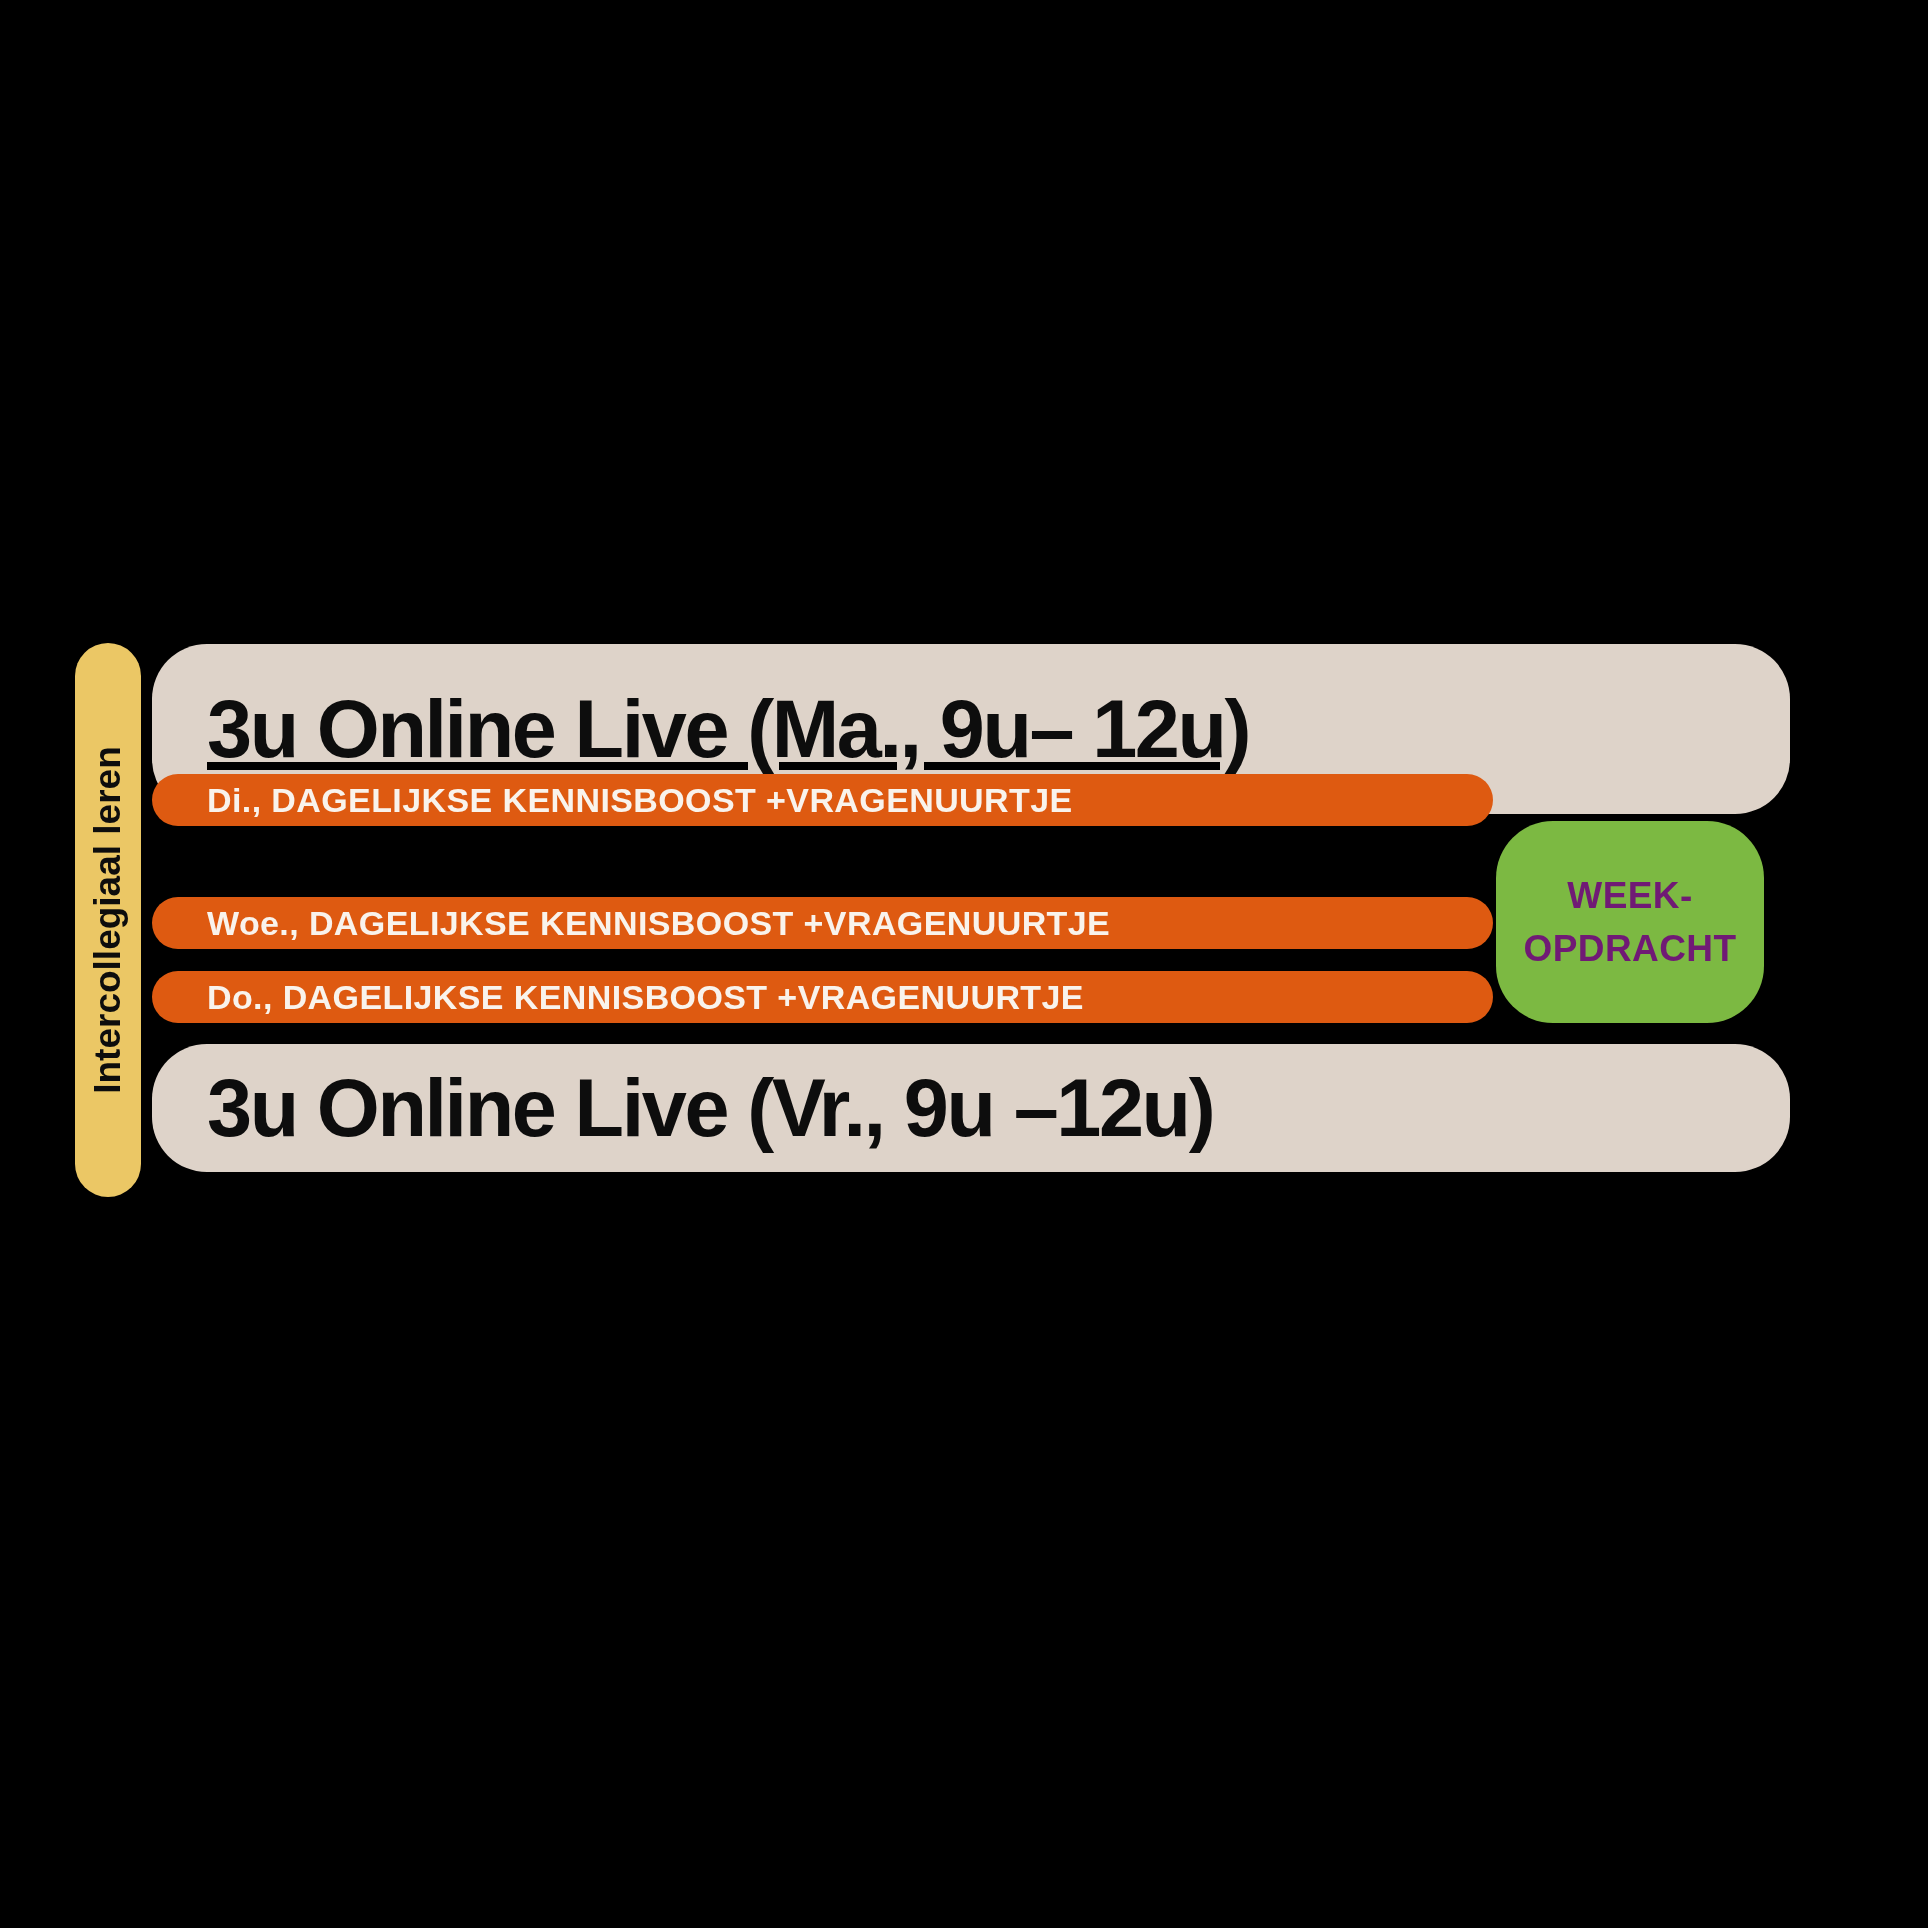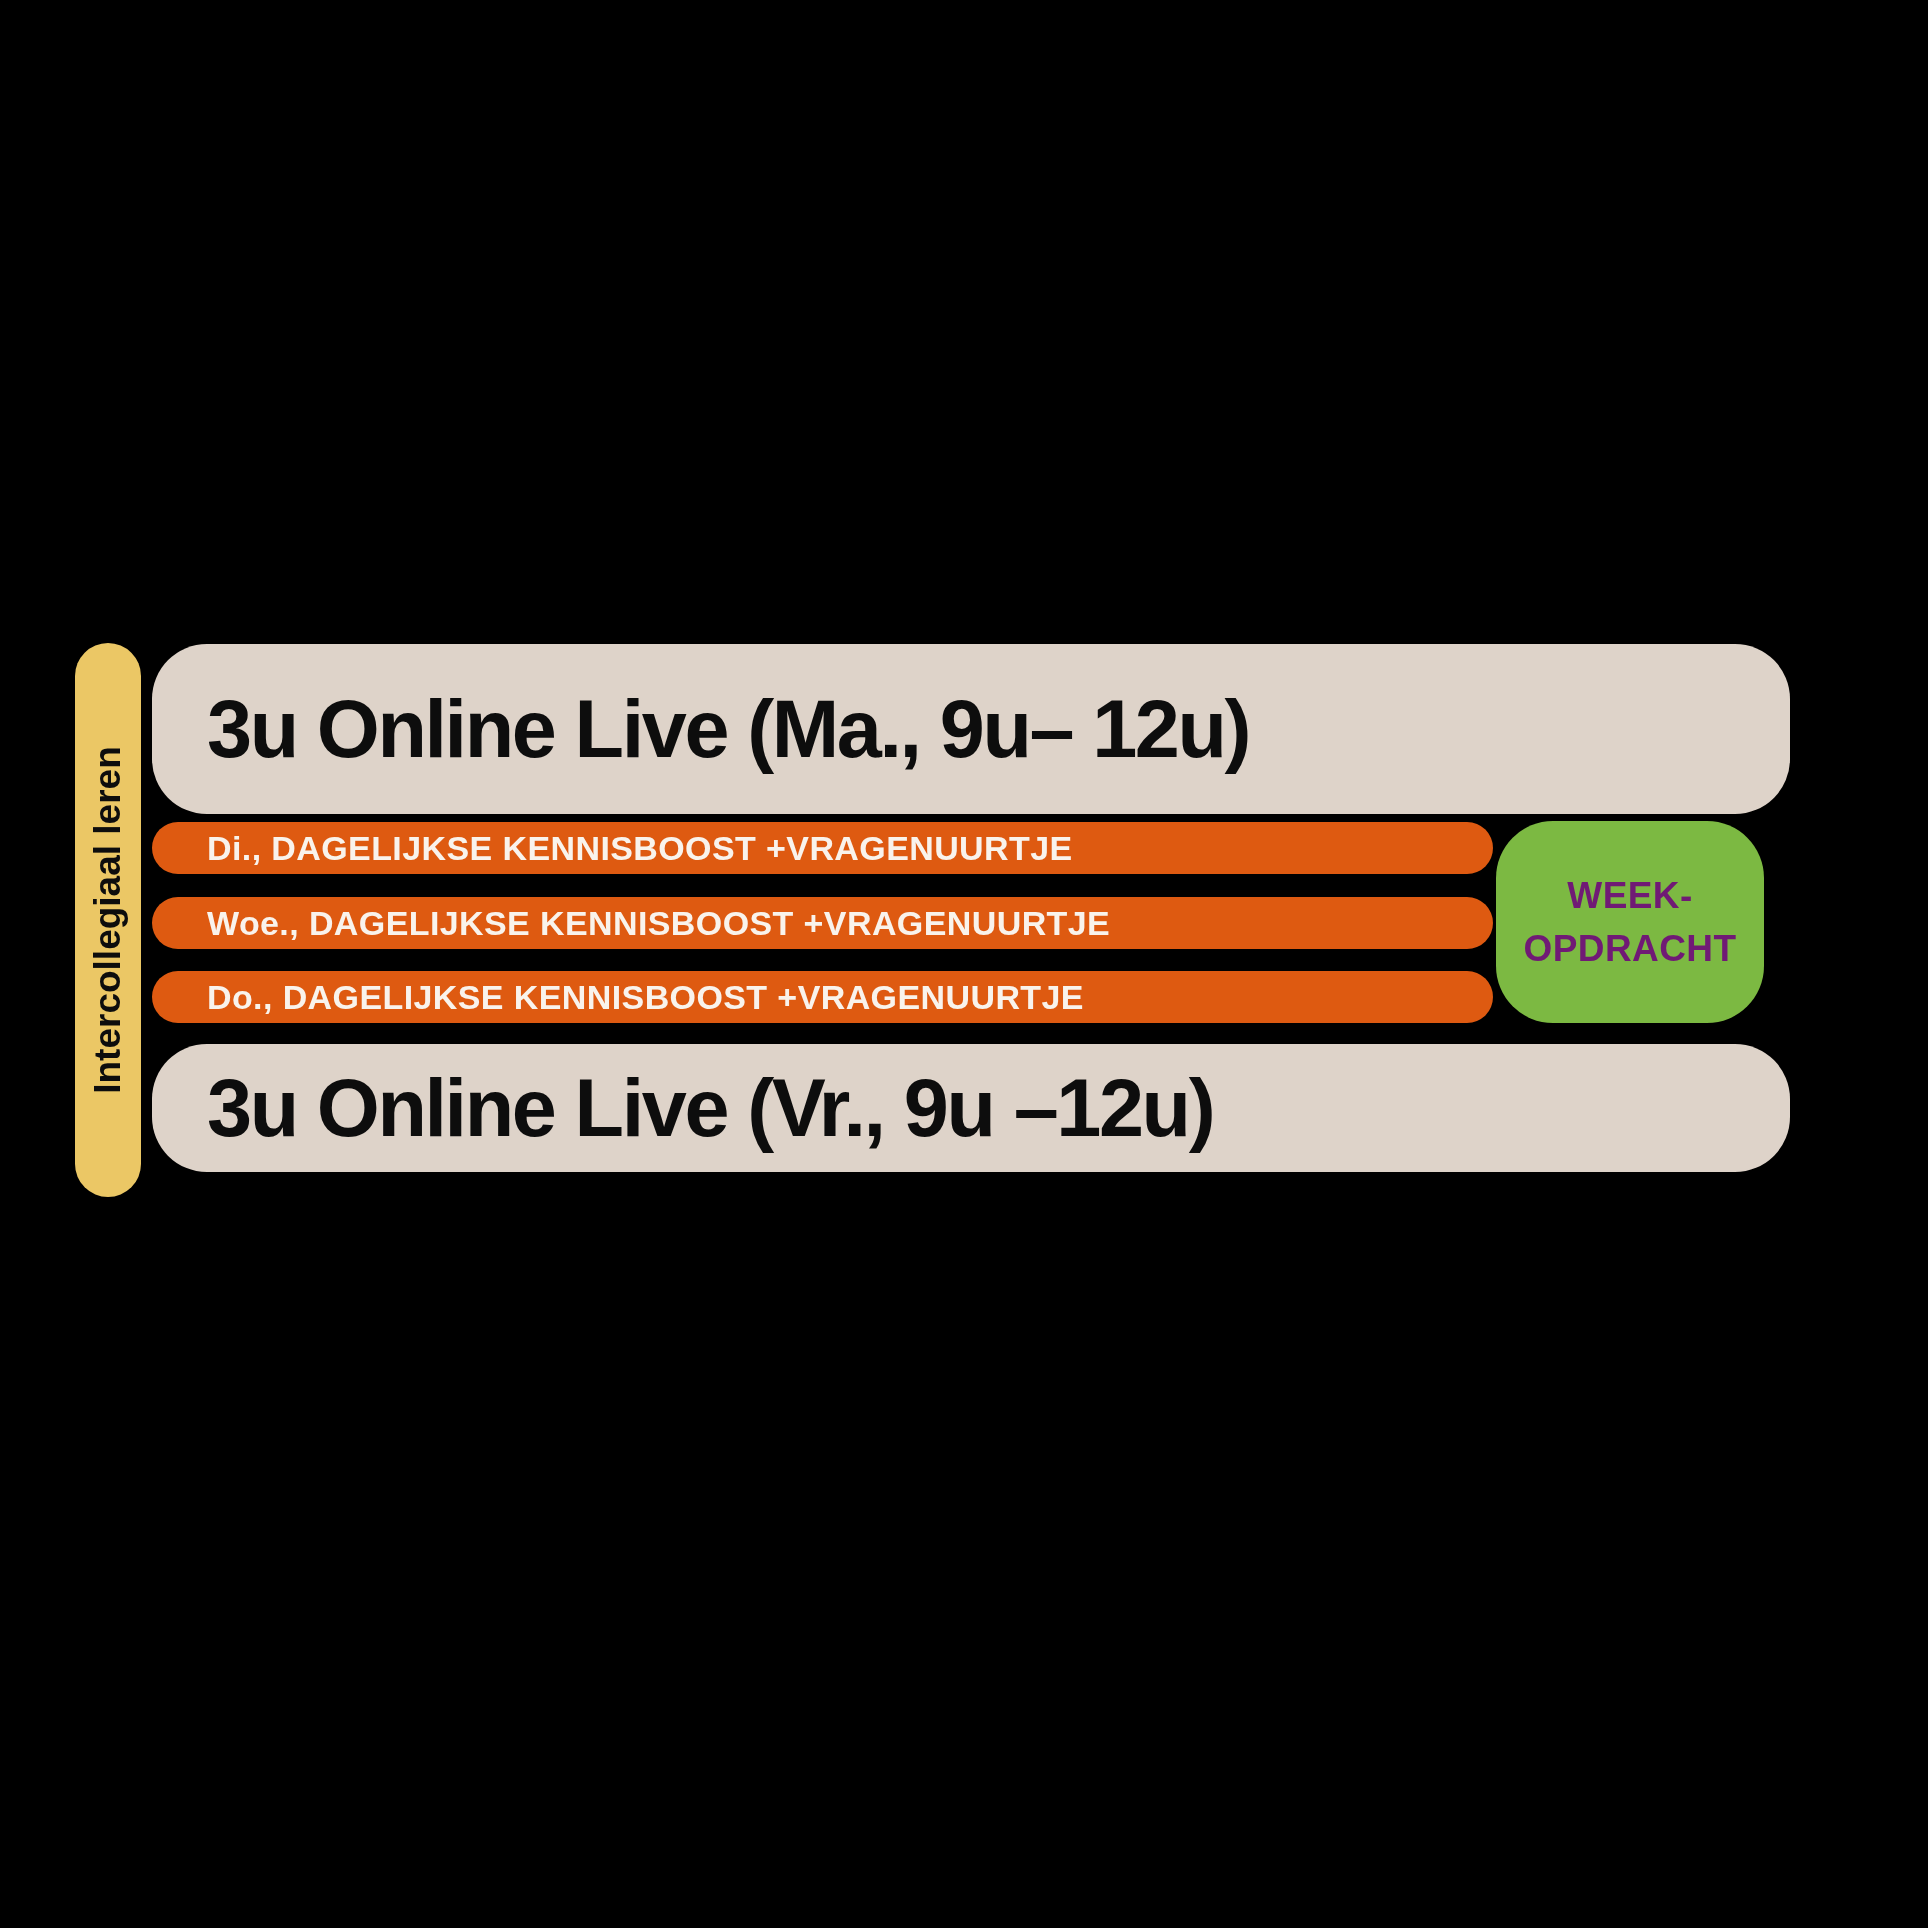--- a/index.html
+++ b/index.html
@@ -49,21 +49,21 @@
     align-items: center;
   }
   .session-bar .session-label {
     padding-left: 55px;
     font-size: 81px;
     font-weight: 700;
     letter-spacing: -2.4px;
     color: #0D0D0D;
     white-space: nowrap;
   }
-  .session-bar.monday { top: 644px; height: 170px; }
+  .session-bar.monday { top: 644px; height: 170px; text-decoration: underline; }
   .session-bar.friday { top: 1044px; height: 128px; }
 
   
   .daily-bar {
     position: absolute;
     left: 152px;
     width: 1341px;
     height: 52px;
     background: #DE5A11;
     border-radius: 26px;
@@ -71,21 +71,21 @@
     align-items: center;
   }
   .daily-bar .daily-label {
     padding-left: 55px;
     font-size: 34px;
     font-weight: 700;
     color: #F9F3EC;
     white-space: nowrap;
     letter-spacing: 0.4px;
   }
-  .daily-bar.row-0 { top: 822px; }
+  .daily-bar.row-0 { top: 774px; }
   .daily-bar.row-1 { top: 897px; }
   .daily-bar.row-2 { top: 971px; }
 
   
   .week-card {
     position: absolute;
     left: 1496px;
     top: 821px;
     width: 268px;
     height: 202px;

